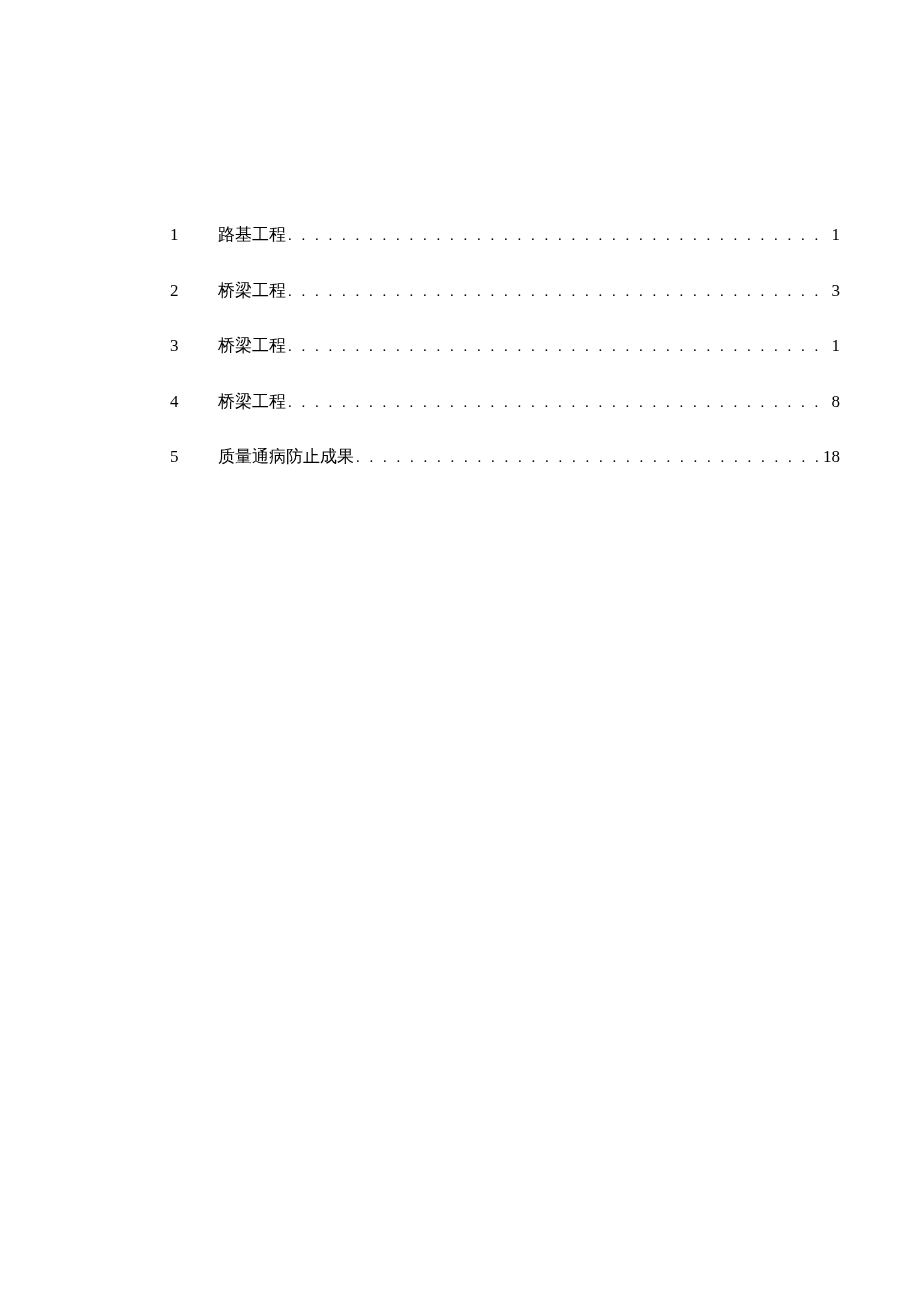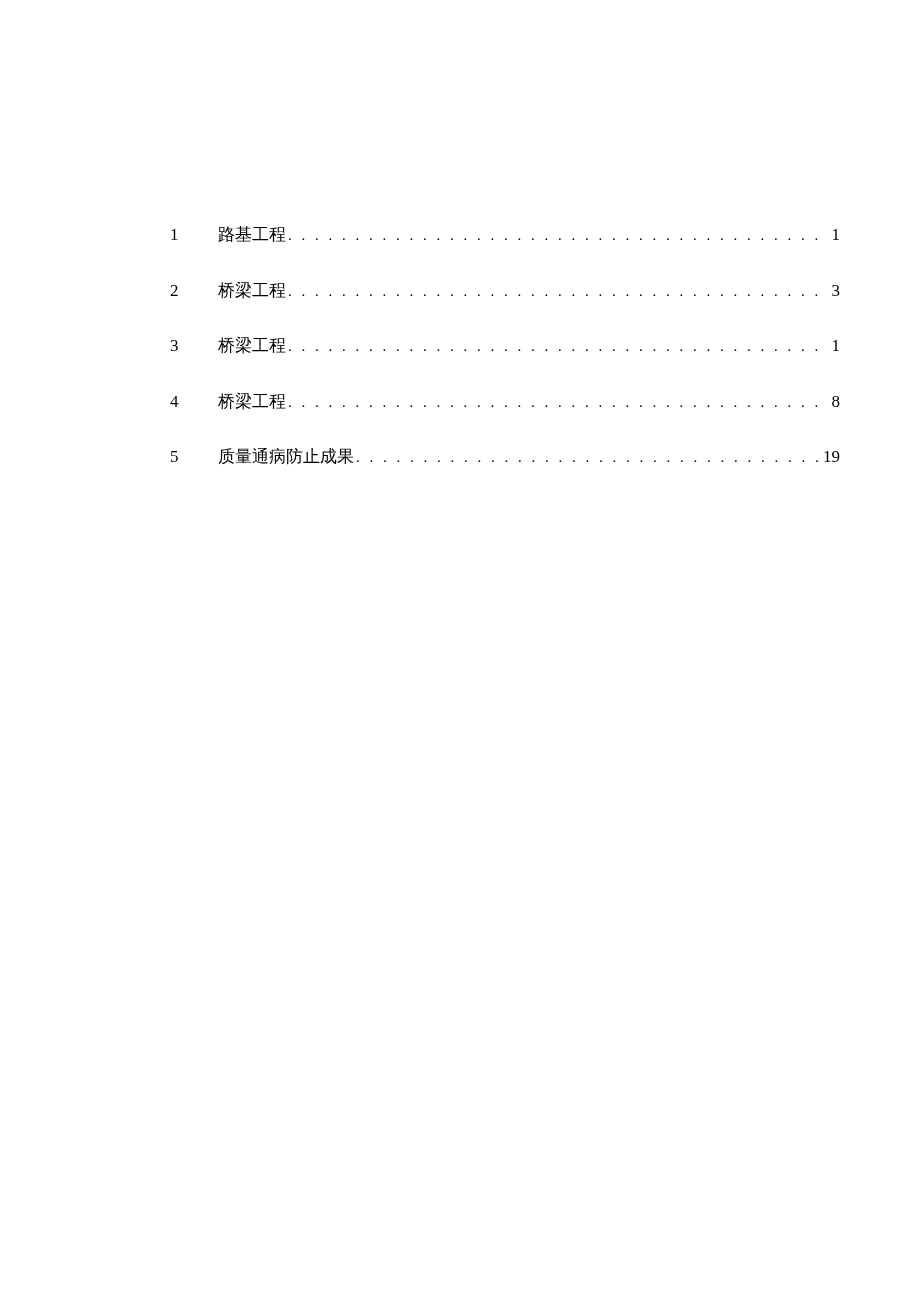--- a/index.html
+++ b/index.html
@@ -78,15 +78,15 @@
   <div class="toc-entry">
     <span class="toc-number">4</span>
     <span class="toc-title">桥梁工程</span>
     <span class="toc-dots"></span>
     <span class="toc-page">8</span>
   </div>
   <div class="toc-entry">
     <span class="toc-number">5</span>
     <span class="toc-title">质量通病防止成果</span>
     <span class="toc-dots"></span>
-    <span class="toc-page">19</span>
+    <span class="toc-page">18</span>
   </div>
 </div>
 
 </body></html>

